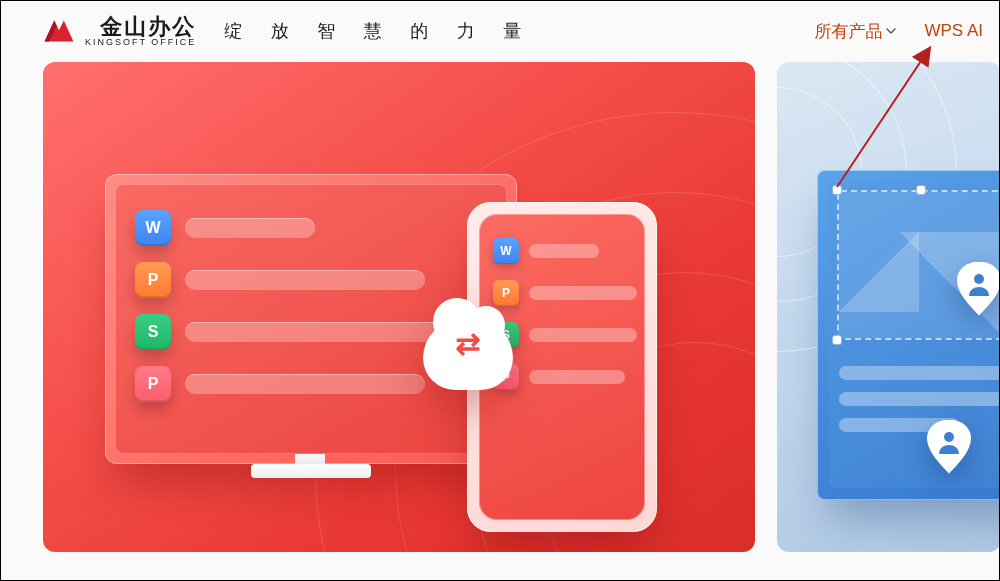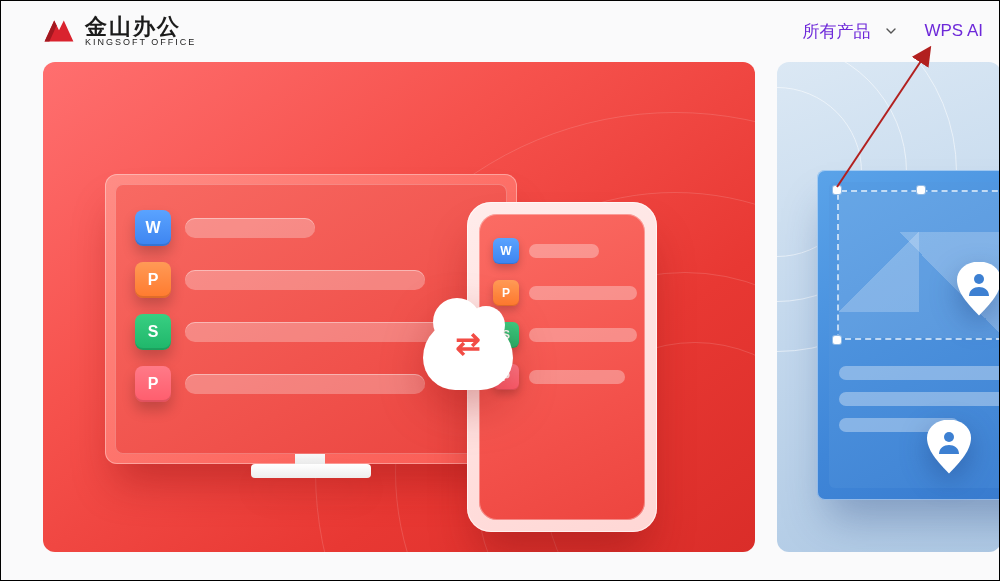--- a/index.html
+++ b/index.html
@@ -14,21 +14,21 @@
   }
 
   
   .header {
     display: flex;
     align-items: center;
     justify-content: space-between;
     padding: 14px 16px 14px 42px;
   }
   .brand { display: flex; align-items: center; gap: 24px; }
-  .logo-block { display: flex; align-items: center; gap: 10px; }
+  .logo-block { display: flex; align-items: center; gap: 10px; text-align: right; }
   .logo-mark { width: 32px; height: 28px; }
   .logo-text { line-height: 1.05; }
   .logo-cn {
     font-size: 22px;
     font-weight: 800;
     letter-spacing: 2px;
     color: #1b1b1b;
   }
   .logo-en {
     font-size: 9px;
@@ -46,24 +46,24 @@
   .tagline-en {
     font-size: 15px;
     color: #1b1b1b;
     font-family: Georgia, serif;
   }
   .tagline-en .accent { color: #d9232e; }
 
   .nav { display: flex; align-items: center; gap: 28px; }
   .nav-item {
     font-size: 17px;
-    color: #6d28d9;
+    color: #c2410c;
     display: flex;
     align-items: center;
-    gap: 16px;
+    gap: 4px;
     cursor: pointer;
   }
   .chevron {
     width: 10px; height: 10px;
     display: inline-block;
     position: relative;
   }
   .chevron svg { display:block; }
 
   
@@ -266,20 +266,21 @@
       <svg class="logo-mark" viewBox="0 0 40 34">
         <path d="M2 30 L14 4 L20 16 L26 4 L38 30 Z" fill="#d9232e"></path>
         <path d="M2 30 L14 4 L17 10 L8 30 Z" fill="#a21820"></path>
       </svg>
       <div class="logo-text">
         <div class="logo-cn">金山办公</div>
         <div class="logo-en">KINGSOFT OFFICE</div>
       </div>
     </div>
     <div class="tagline-block">
+      <div class="tagline-cn">绽 放 智 慧 的 力 量</div>
     </div>
   </div>
 
   <div class="nav">
     <div class="nav-item">
       <span>所有产品</span>
       <span class="chevron">
         <svg width="10" height="10" viewBox="0 0 10 10">
             <path d="M1 3 L5 7 L9 3" stroke="#555" stroke-width="1.4" fill="none" stroke-linecap="round"></path>
           </svg>

